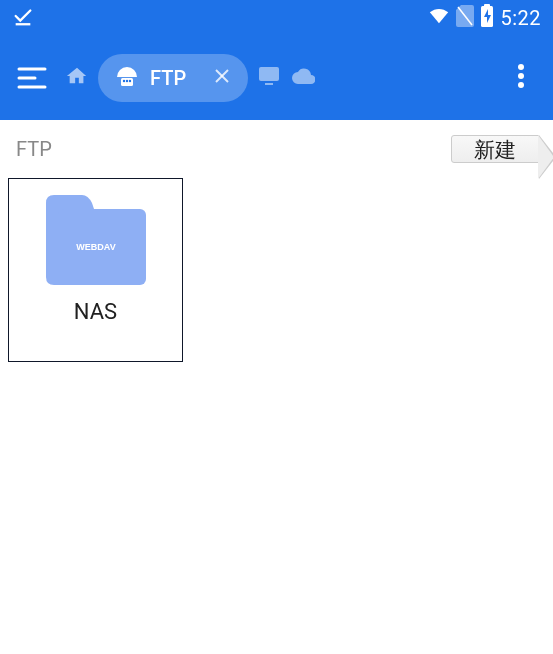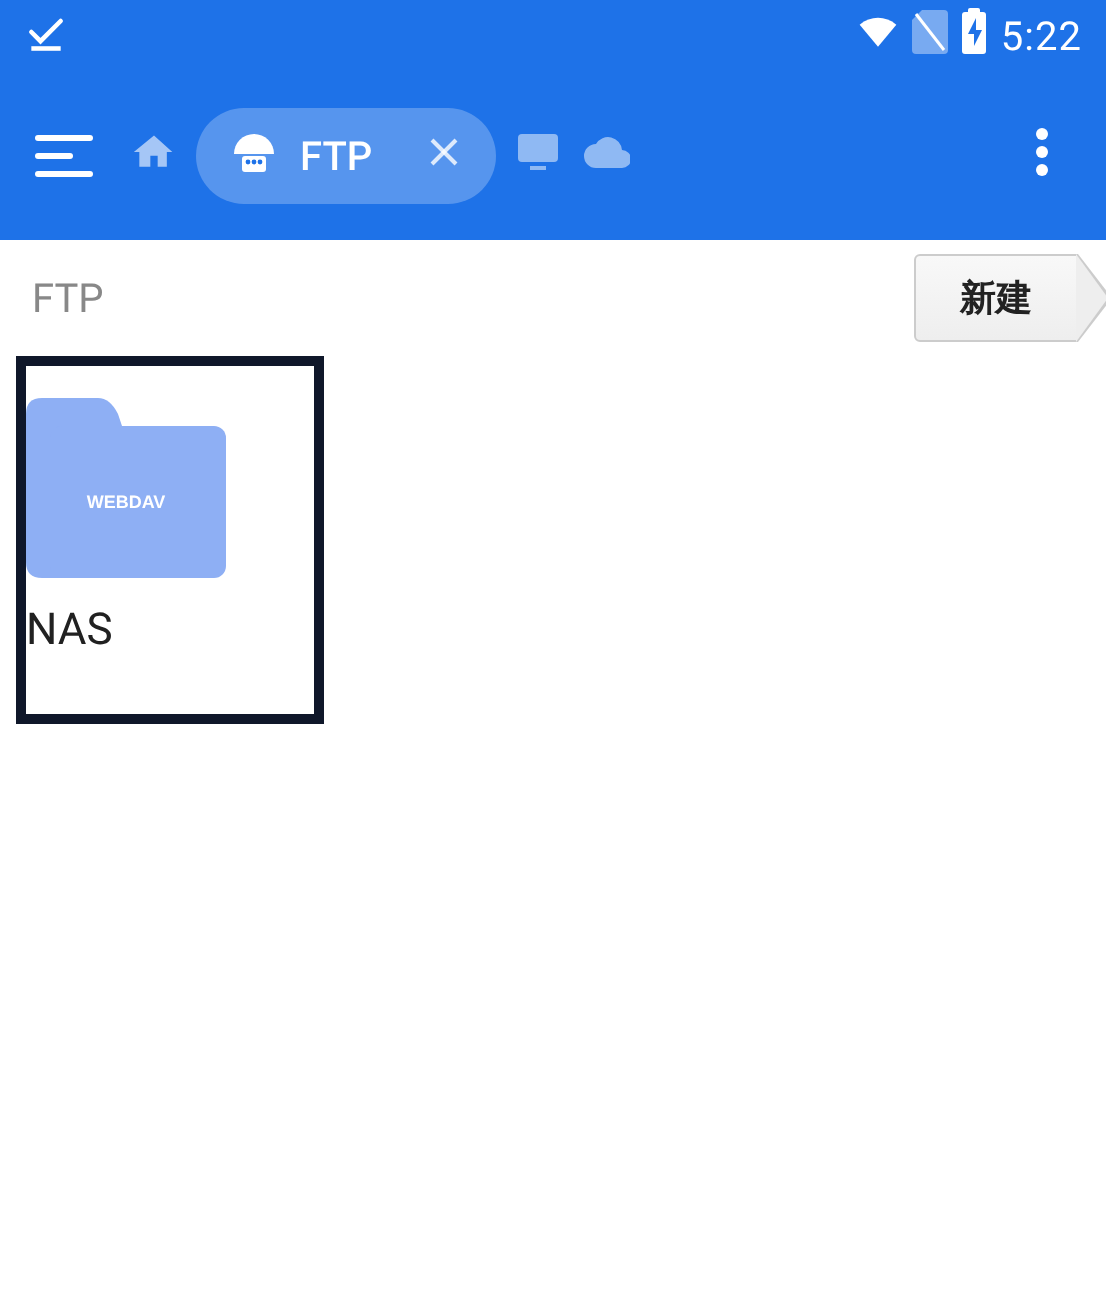--- a/index.html
+++ b/index.html
@@ -117,29 +117,28 @@
       justify-content: space-between;
       padding: 0 0 0 16px;
     }
     .breadcrumb-path {
       color: #888;
       font-size: 20px;
     }
     .new-button {
       background: linear-gradient(to bottom, #f8f8f8, #eeeeee);
       border: 1px solid #ccc;
-      height: 44px;
+      height: 28px;
       padding: 0 22px;
-      font-size: 18px;
+      font-size: 21px;
       color: #222;
       cursor: pointer;
       position: relative;
       margin-right: 14px;
       border-radius: 3px 0 0 3px;
-      font-weight: bold;
     }
     .new-button::after {
       content: '';
       position: absolute;
       right: -16px;
       top: -1px;
       width: 0;
       height: 0;
       border-top: 22px solid transparent;
       border-bottom: 22px solid transparent;
@@ -156,26 +155,26 @@
       border-bottom: 22px solid transparent;
       border-left: 17px solid #ccc;
     }
     .content-area {
       padding: 0 8px;
       display: flex;
       flex-wrap: wrap;
       gap: 8px;
     }
     .folder-item {
-      width: 154px;
+      width: 175px;
       height: 184px;
-      border: 5px solid #0f172a;
+      border: 1px solid #0f172a;
       display: flex;
       flex-direction: column;
-      align-items: flex-start;
+      align-items: center;
       padding: 16px 0 0 0;
       cursor: pointer;
     }
     .folder-icon-wrap {
       width: 100px;
       height: 90px;
       position: relative;
       margin-bottom: 14px;
     }
     .folder-name {

